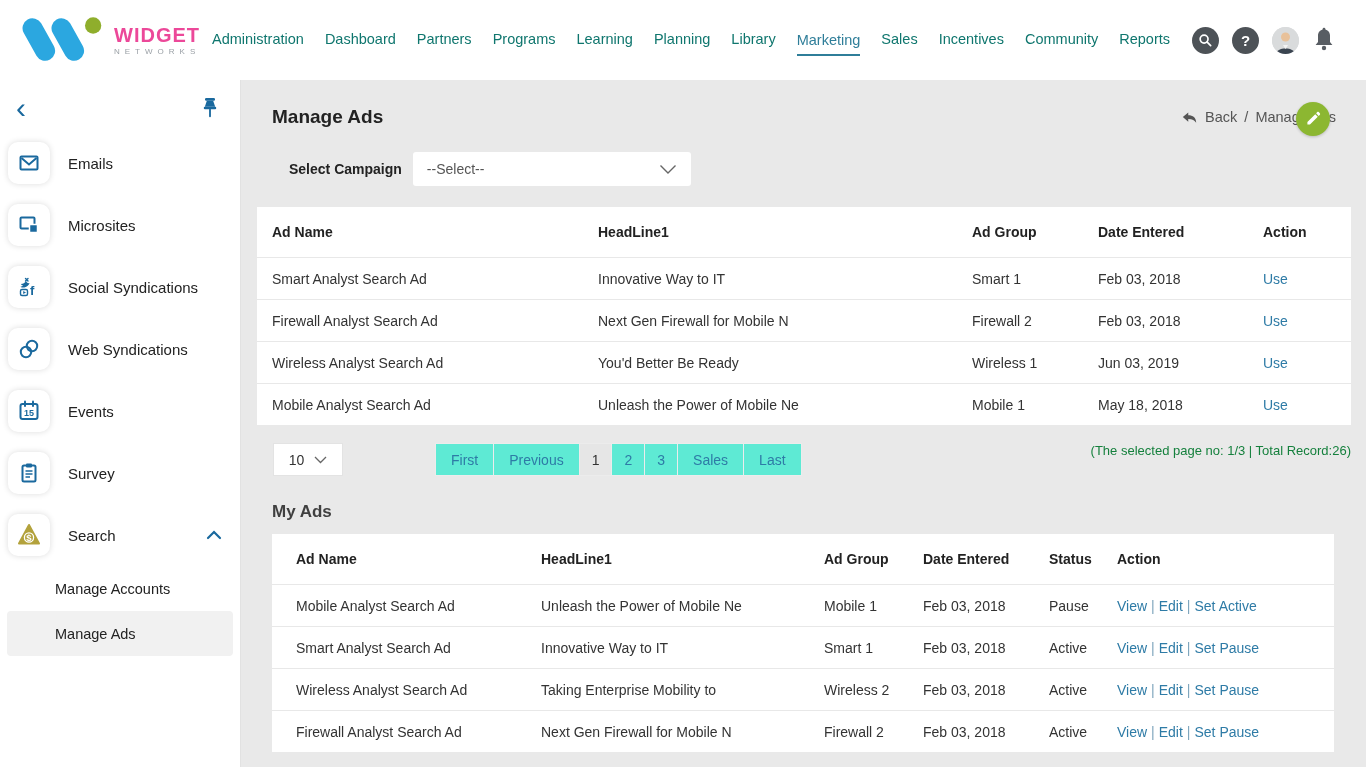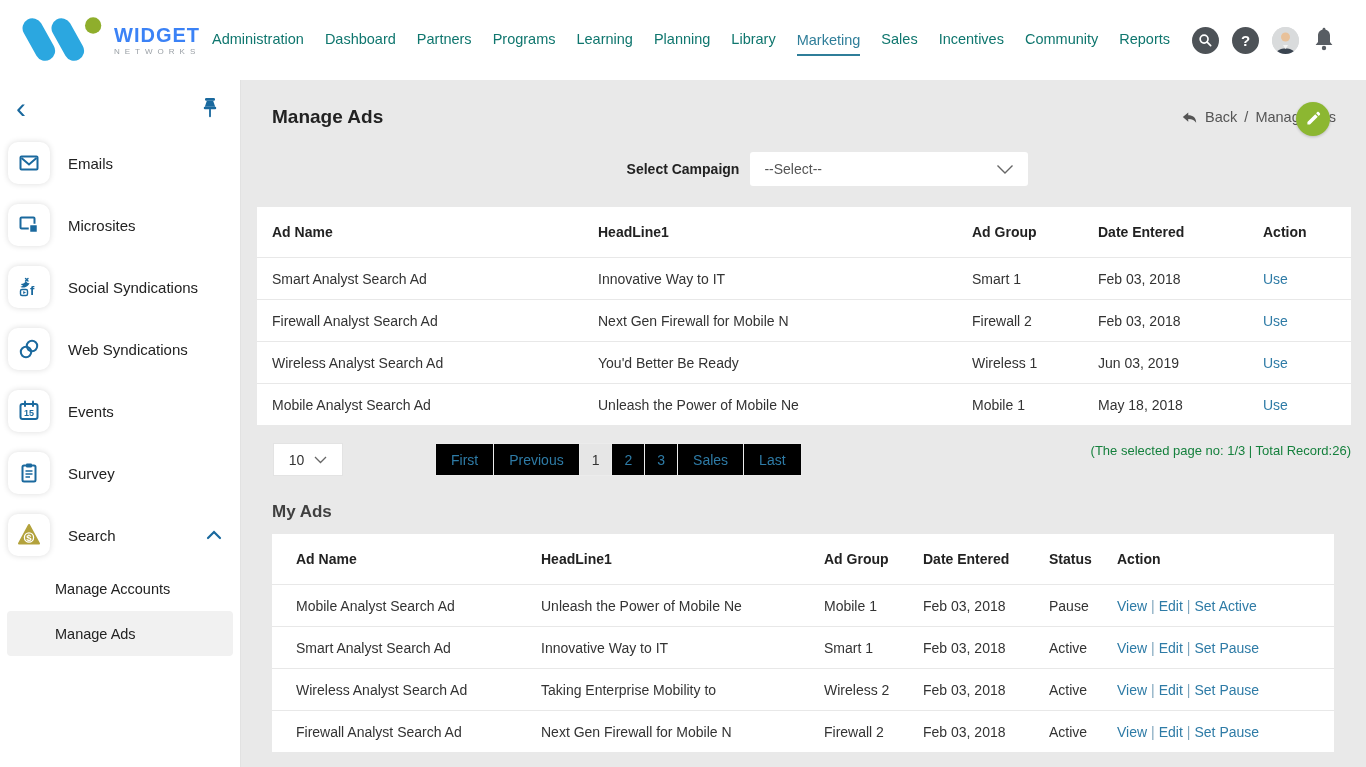--- a/index.html
+++ b/index.html
@@ -2,21 +2,21 @@
 <html><head>
 <meta charset="utf-8">
 <style>
   * { margin:0; padding:0; box-sizing:border-box; }
   html,body { width:1366px; height:767px; overflow:hidden; background:#e9e9e9;
     font-family:"Liberation Sans", sans-serif; color:#333; }
 
   
   .header { height:80px; background:#fff; display:flex; align-items:center; position:relative; z-index:5; }
   .logo { display:flex; align-items:center; gap:10px; padding-left:18px; width:222px; flex:none; }
-  .logo-text .brand-name { font-size:20px; font-weight:800; color:#3b82f6; letter-spacing:1px; line-height:20px; }
+  .logo-text .brand-name { font-size:20px; font-weight:800; color:#ec4899; letter-spacing:1px; line-height:20px; }
   .logo-text .brand-sub { font-size:8px; color:#9aa0a6; letter-spacing:5px; margin-top:2px; }
   .topnav { display:flex; align-items:center; gap:21px; margin-left:-10px; }
   .topnav .nav-item { font-size:14.5px; font-weight:500; color:#0f766e; cursor:pointer; padding-bottom:2px; }
   .topnav .nav-item.active { color:#2f7e99; border-bottom:2px solid #2f7e99; padding-bottom:6px; margin-bottom:-8px; }
   .header-right { margin-left:auto; display:flex; align-items:center; gap:13px; padding-right:30px; }
   .circle-icon { width:27px; height:27px; border-radius:50%; background:#4d5257; display:flex; align-items:center; justify-content:center; cursor:pointer; }
   .avatar { width:27px; height:27px; border-radius:50%; background:#d9dbdc; overflow:hidden; cursor:pointer; }
 
   
   .shell { display:flex; height:687px; }
@@ -35,21 +35,21 @@
   .sub-item.selected { background:#f1f1f1; }
 
   
   .main { flex:1; overflow:hidden; position:relative; }
   .title-row { margin:26px 30px 0 31px; display:flex; justify-content:space-between; align-items:center; }
   .page-title { font-size:19px; font-weight:600; color:#222; }
   .breadcrumb { display:flex; align-items:center; gap:7px; font-size:14.5px; color:#555; position:relative; }
   .crumb-edit { position:absolute; right:6px; top:-7px; width:34px; height:34px; border-radius:50%; background:#8cb731;
     display:flex; align-items:center; justify-content:center; cursor:pointer; box-shadow:0 1px 3px rgba(0,0,0,.2); }
 
-  .campaign-row { margin:24px 0 0 48px; display:flex; align-items:center;justify-content:center; }
+  .campaign-row { margin:24px 0 0 48px; display:flex; align-items:center; }
   .campaign-label { font-size:14px; font-weight:600; color:#222; }
   .select-box { margin-left:11px; width:278px; height:34px; background:#fff; border-radius:3px; display:flex; align-items:center;
     padding:12px 14px; font-size:14px; color:#555; cursor:pointer; }
   .select-box .chev { margin-left:auto; }
 
   .card { background:#fff; }
   .card1 { margin:21px 15px 0 16px; }
   .grid1 { display:grid; grid-template-columns:341px 374px 126px 165px 1fr; align-items:center; }
   .grid1 > :first-child { padding-left:15px; }
   .card2 { margin:12px 32px 0 31px; }
@@ -58,21 +58,21 @@
   .thead { height:50px; font-size:14px; font-weight:600; color:#222; }
   .trow { height:42px; border-top:1px solid #e8e8e8; font-size:14px; color:#333; }
   .cell { overflow:hidden; white-space:nowrap; }
   .link { color:#2e7ba6; cursor:pointer; text-decoration:none; }
   .sep { color:#7fa6bd; margin:0 4px; }
 
   .pagination { margin:18px 15px 0 16px; display:flex; }
   .pagesize { margin-left:16px; width:70px; height:33px; background:#fff; border:1px solid #e3e3e3; display:flex;
     align-items:center; justify-content:center; gap:10px; font-size:14px; color:#333; cursor:pointer; }
   .pager { margin-left:92px; display:flex; }
-  .pbtn { height:33px; background:#000000; border:1px solid #ececec; border-left:none; display:flex; align-items:center;
+  .pbtn { height:33px; background:#5eead4; border:1px solid #ececec; border-left:none; display:flex; align-items:center;
     justify-content:center; padding:0 15px; font-size:14px; color:#2e7ba6; cursor:pointer; }
   .pbtn:first-child { border-left:1px solid #ececec; }
   .pbtn.num { padding:0 12px; }
   .pbtn.current { background:#e6e6e6; color:#333; }
   .page-info { margin-left:auto; font-size:13px; color:#15803d; }
 
   .section-title { margin:26px 0 0 31px; font-size:17px; font-weight:600; color:#404040; }
 
   svg { display:block; }
 </style>

